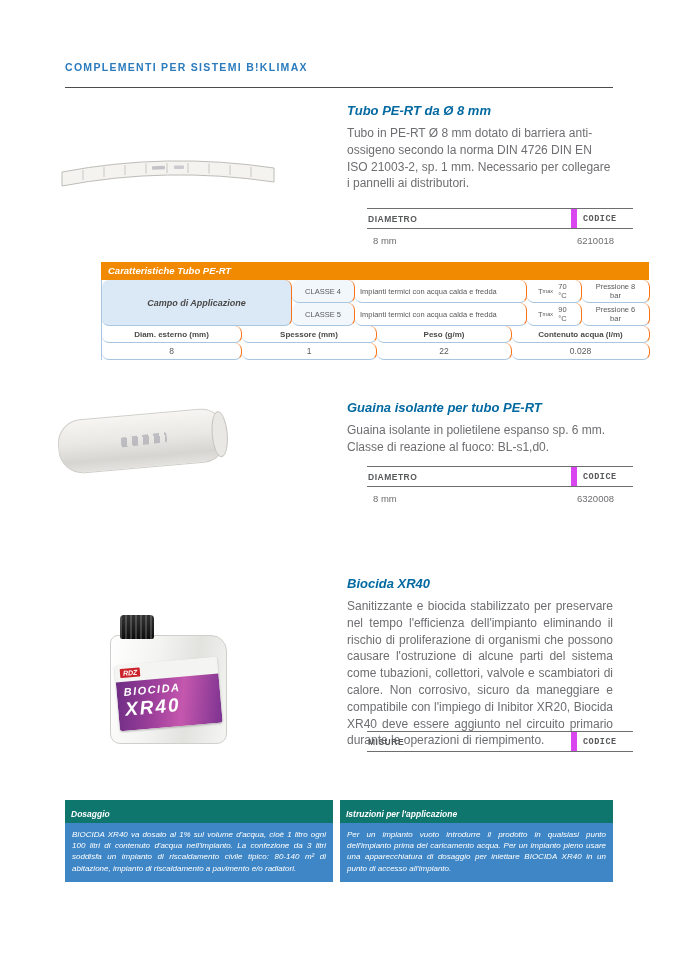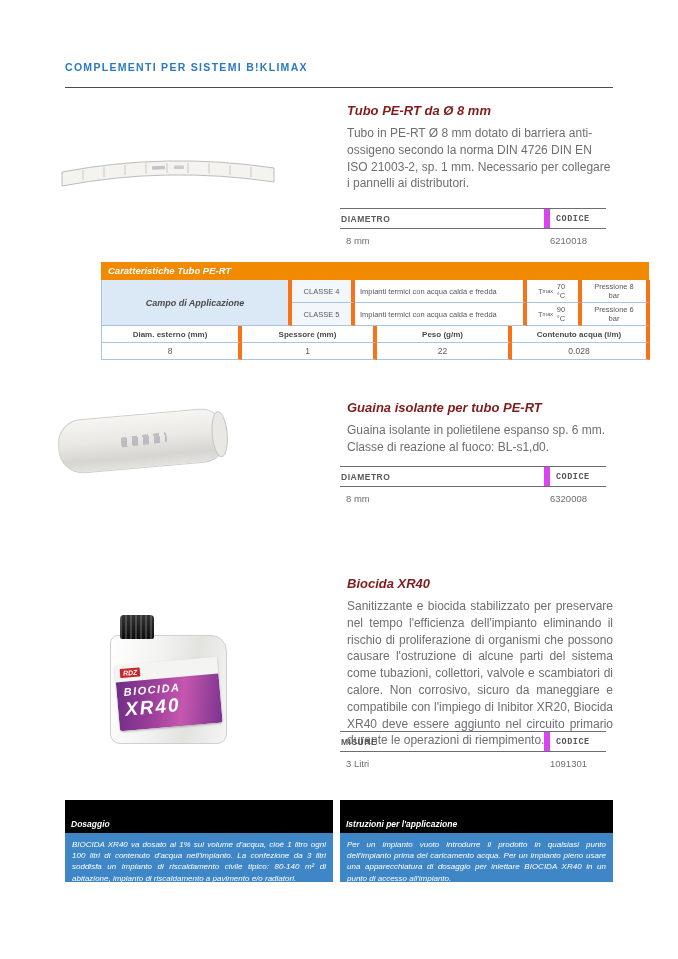--- a/index.html
+++ b/index.html
@@ -24,30 +24,30 @@
     position: absolute; left: 65px; top: 87px; width: 548px; height: 1px;
     background: #4d4d4d;
   }
 
   
   .sec { position: absolute; left: 347px; width: 266px; }
   .sec-tubo { top: 103px; }
   .sec-guaina { top: 400px; }
   .sec-biocida { top: 576px; }
   .sec-title {
-    color: #7f1d1d; font-weight: bold; font-style: italic;
+    color: #0369a1; font-weight: bold; font-style: italic;
     font-size: 13px; margin-bottom: 7px;
   }
   .sec-desc {
     color: #6d6e71; font-size: 12px; line-height: 1.4;
   }
   .sec-biocida .sec-desc { text-align: justify; }
 
   
-  .mini-table { position: absolute; width: 266px; left: 340px; }
+  .mini-table { position: absolute; width: 266px; left: 367px; }
   .mt-tubo { top: 208px; }
   .mt-guaina { top: 466px; }
   .mt-biocida { top: 731px; }
   .mt-head {
     display: flex;
     border-top: 1px solid #6d6e71; border-bottom: 1px solid #6d6e71;
     font-weight: bold; font-size: 8.5px; letter-spacing: 0.5px; color: #58595b;
   }
   .mt-head .c1 { flex: 1; padding: 5px 2px 4px 1px; }
   .mt-head .c2 { width: 62px; padding: 5px 0 4px 6px; border-left: 6px solid #d946ef; font-family: Liberation Mono, monospace; }
@@ -66,25 +66,26 @@
     display: grid;
     grid-template-columns: 190px 63px 172px 55px 68px;
     border-left: 1px solid #a9c6e0;
   }
   .char-grid2 {
     display: grid;
     grid-template-columns: 140px 135px 135px 138px;
     border-left: 1px solid #a9c6e0;
   }
   .cell {
-    border-right: 4px solid #f97316; border-bottom: 1px solid #a9c6e0;
+    border-right: 1px solid #f97316; border-bottom: 1px solid #a9c6e0;
     display: flex; align-items: center; justify-content: center;
     color: #58595b; background: #ffffff;
     min-height: 17px; font-size: 7.5px; text-align: center;
     padding: 2px 11px;
+    border-radius: 7px;
   }
   .cell-campo {
     grid-row: 1 / 3; grid-column: 1;
     background: #dbe8f5; font-weight: bold; font-style: italic;
     font-size: 9px; color: #4a4a4a;
   }
   .cell-classe { background: #f2f7fc; }
   .cell-desc { justify-content: flex-start; text-align: left; padding-left: 5px; }
   .cell-spec-head { font-weight: bold; font-size: 8px; color: #4a4a4a; }
   .cell-spec-val { font-size: 8.5px; }
@@ -144,23 +145,23 @@
     color: #ffffff; padding: 4px 7px 0;
   }
   .lbl-line1 { font-size: 11px; font-weight: bold; font-style: italic; letter-spacing: 1.5px; }
   .lbl-line2 { font-size: 19px; font-weight: bold; font-style: italic; letter-spacing: 2px; margin-top: 1px; }
 
   
   .info-box { position: absolute; top: 800px; }
   .box-dosaggio { left: 65px; width: 268px; }
   .box-istruzioni { left: 340px; width: 273px; }
   .box-head {
-    background: #000000; color: #ffffff;
+    background: #0f766e; color: #ffffff;
     font-weight: bold; font-style: italic; font-size: 8.5px;
-    padding: 19px 6px 4px;
+    padding: 9px 6px 4px;
   }
   .box-body {
     background: #3e86c6; color: #ffffff;
     font-size: 8px; line-height: 1.4;
     padding: 6px 7px 8px;
     min-height: 78px;
     text-align: justify;
     font-style: italic;
   }
   .box-note { font-weight: bold; margin-top: 8px; text-align: left; }
@@ -281,24 +282,20 @@
 
   <div class="sec sec-biocida">
     <div class="sec-title">Biocida XR40</div>
     <div class="sec-desc">Sanitizzante e biocida stabilizzato per preservare nel tempo l'efficienza dell'impianto eliminando il rischio di proliferazione di organismi che possono causare l'ostruzione di alcune parti del sistema come tubazioni, collettori, valvole e scambiatori di calore. Non corrosivo, sicuro da maneggiare e compatibile con l'impiego di Inibitor XR20, Biocida XR40 deve essere aggiunto nel circuito primario durante le operazioni di riempimento.</div>
   </div>
   <div class="mini-table mt-biocida">
     <div class="mt-head">
       <div class="c1">MISURE</div>
       <div class="c2">CODICE</div>
     </div>
-    <div class="mt-vals">
-      <div class="c1">3 Litri</div>
-      <div class="c2">1091301</div>
-    </div>
   </div>
 
   <div class="info-box box-dosaggio">
     <div class="box-head">Dosaggio</div>
     <div class="box-body">BIOCIDA XR40 va dosato al 1% sul volume d'acqua, cioè 1 litro ogni 100 litri di contenuto d'acqua nell'impianto. La confezione da 3 litri soddisfa un impianto di riscaldamento civile tipico: 80-140 m² di abitazione, impianto di riscaldamento a pavimento e/o radiatori.</div>
   </div>
   <div class="info-box box-istruzioni">
     <div class="box-head">Istruzioni per l'applicazione</div>
     <div class="box-body">
       <div>Per un impianto vuoto introdurre il prodotto in qualsiasi punto dell'impianto prima del caricamento acqua. Per un impianto pieno usare una apparecchiatura di dosaggio per iniettare BIOCIDA XR40 in un punto di accesso all'impianto.</div>

